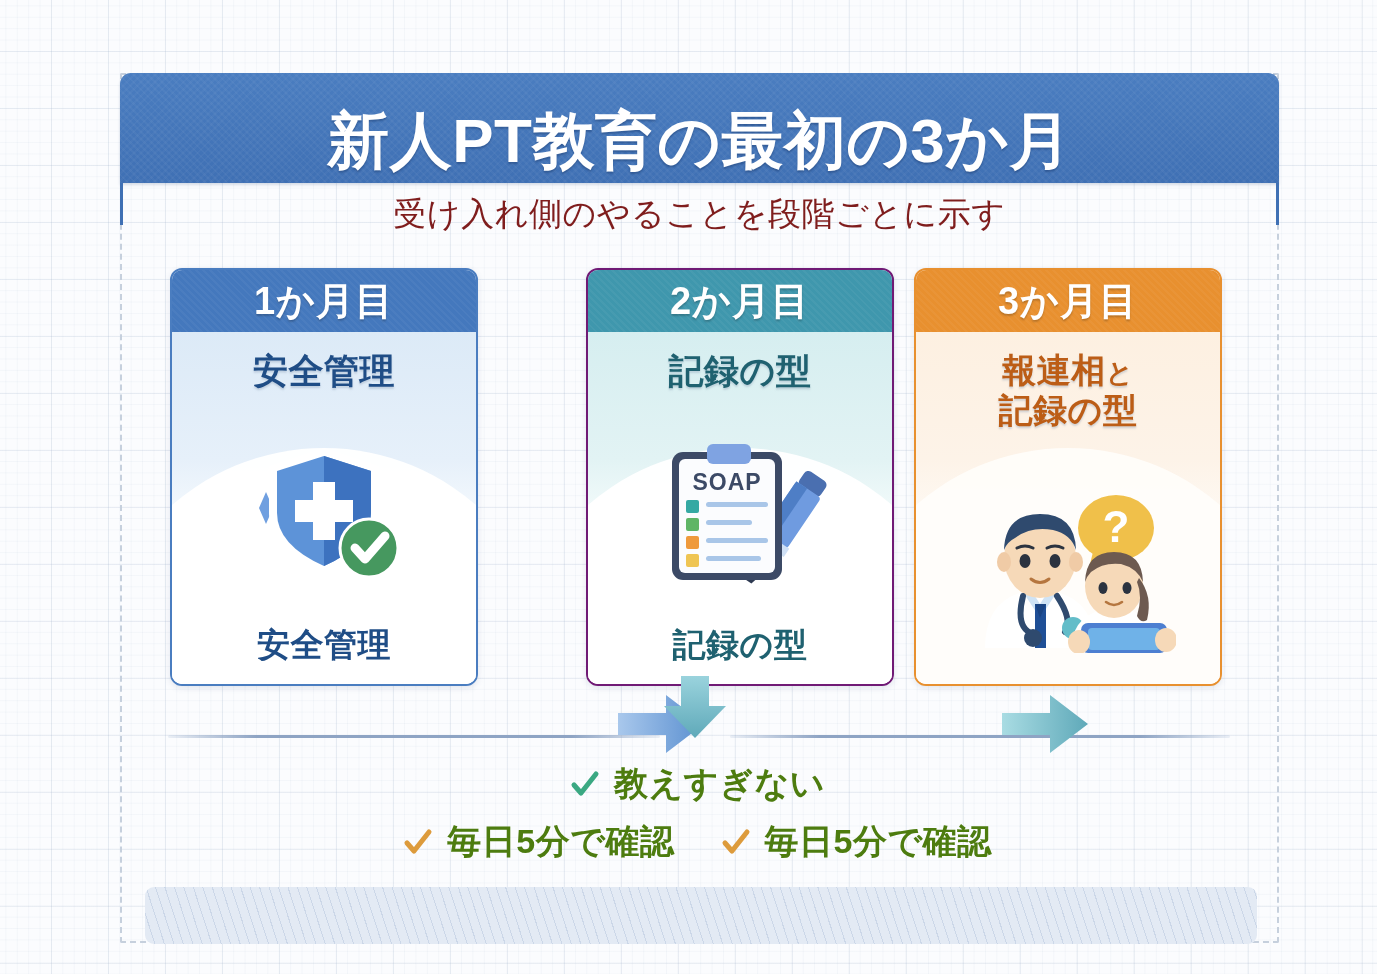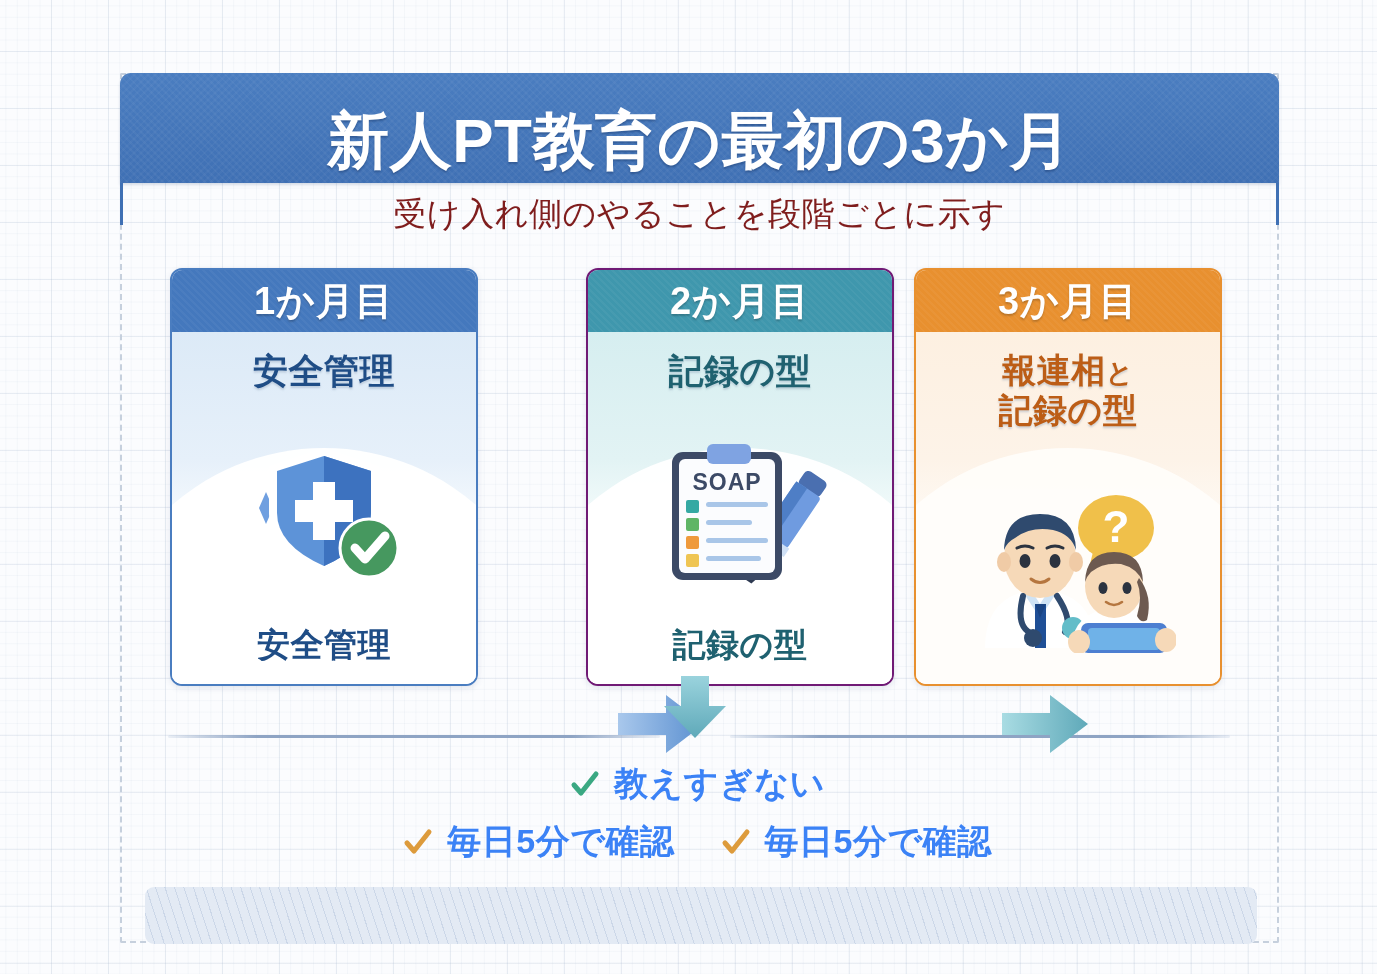--- a/index.html
+++ b/index.html
@@ -239,21 +239,21 @@
     gap: 14px;
   }
   .check-mark {
     flex: 0 0 auto;
     width: 30px; height: 30px;
     display: block;
   }
   .check-label {
     font-size: 34px;
     font-weight: bold;
-    color: #3b82f6;
+    color: #4d7c0f;
     letter-spacing: 0.5px;
     white-space: nowrap;
   }
 
   
   .bottom-band {
     position: absolute;
     left: 145px; top: 887px;
     width: 1112px; height: 57px;
     background: #e3eaf4;

